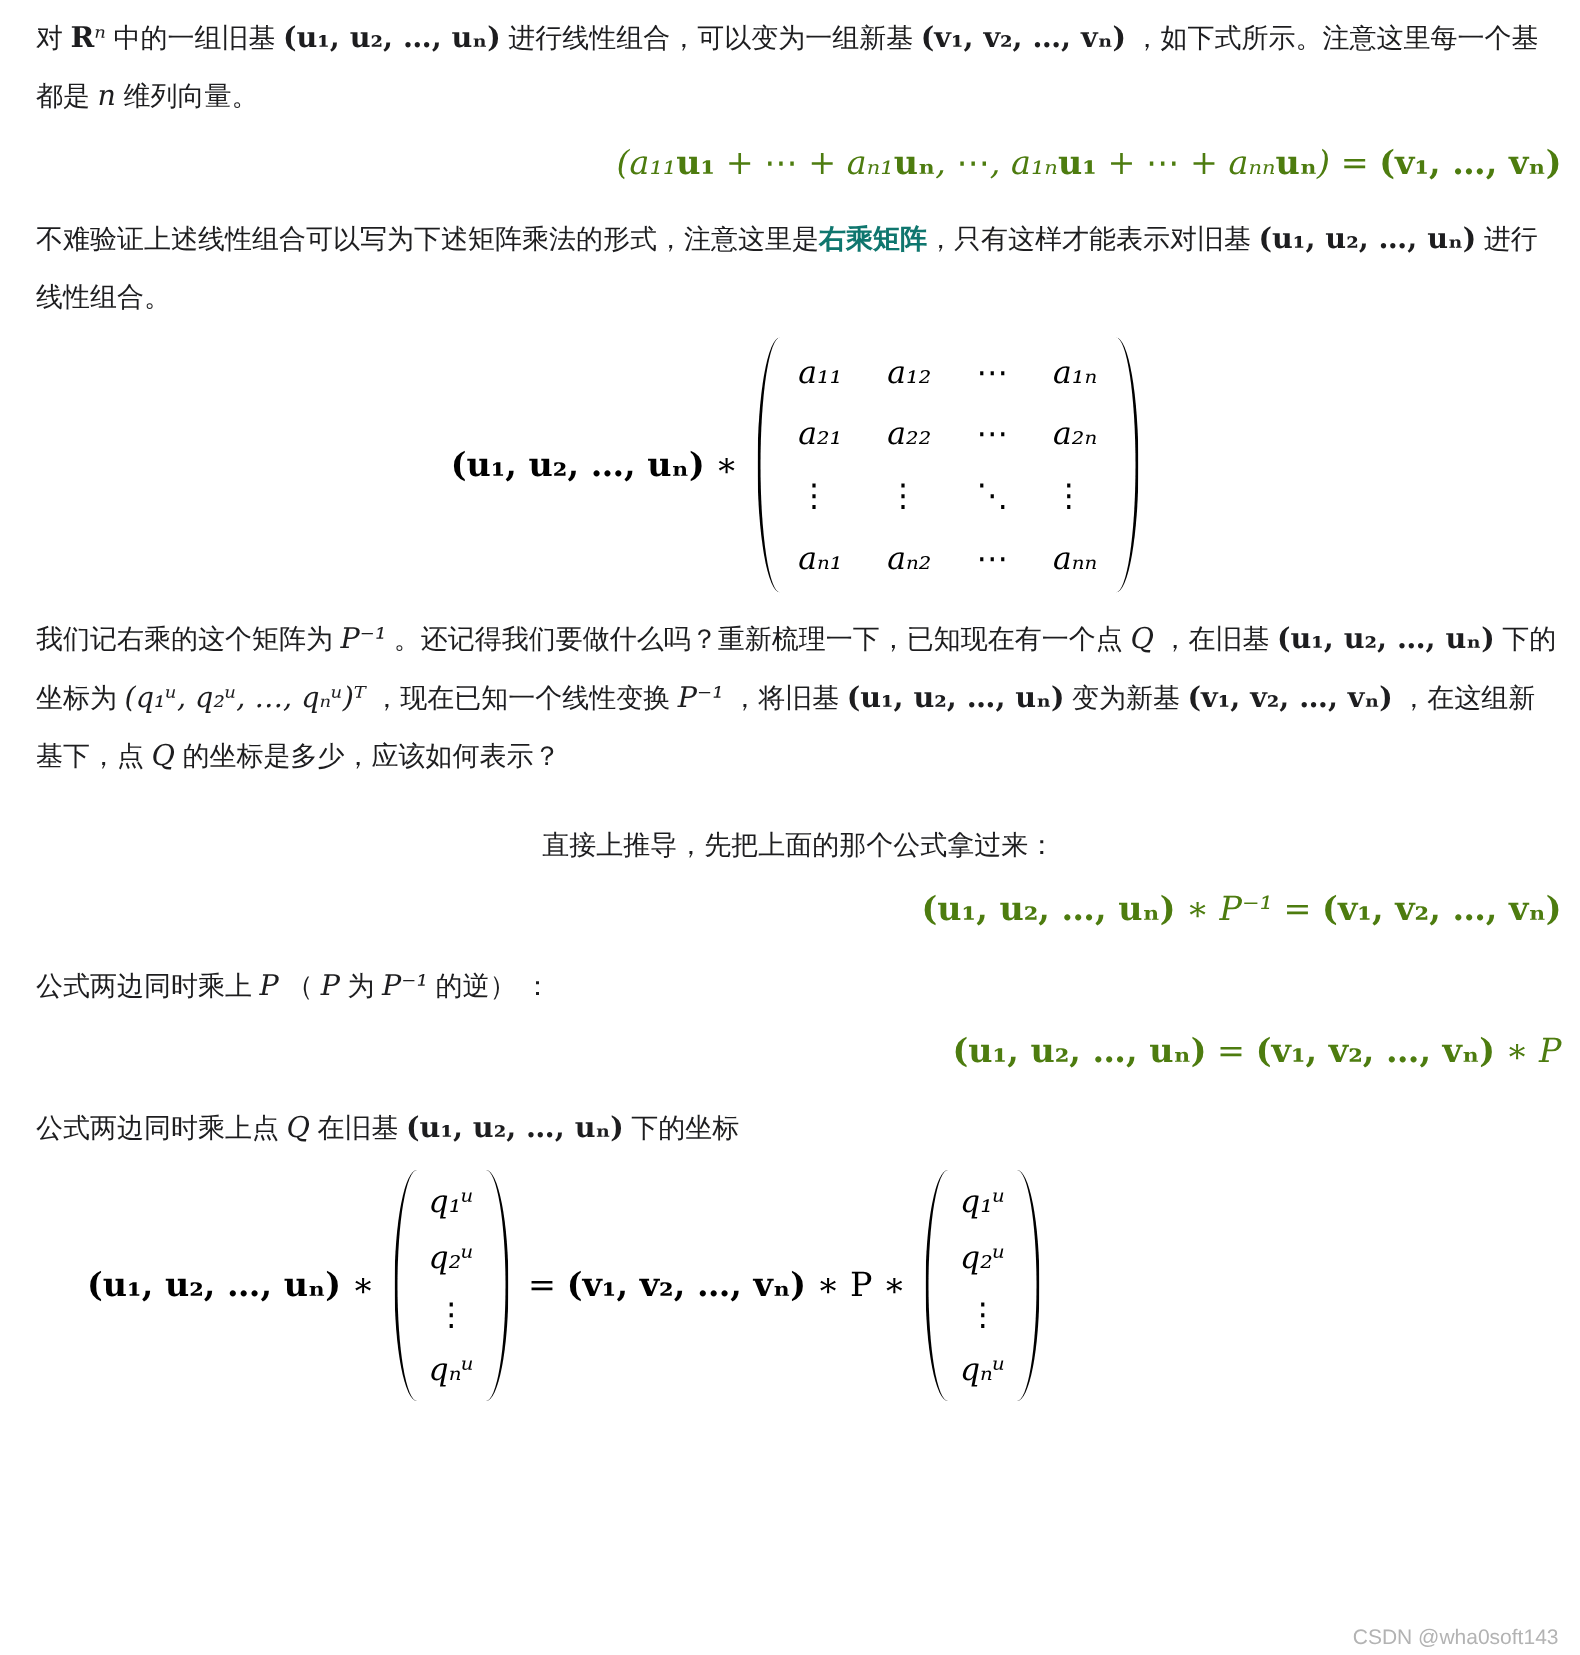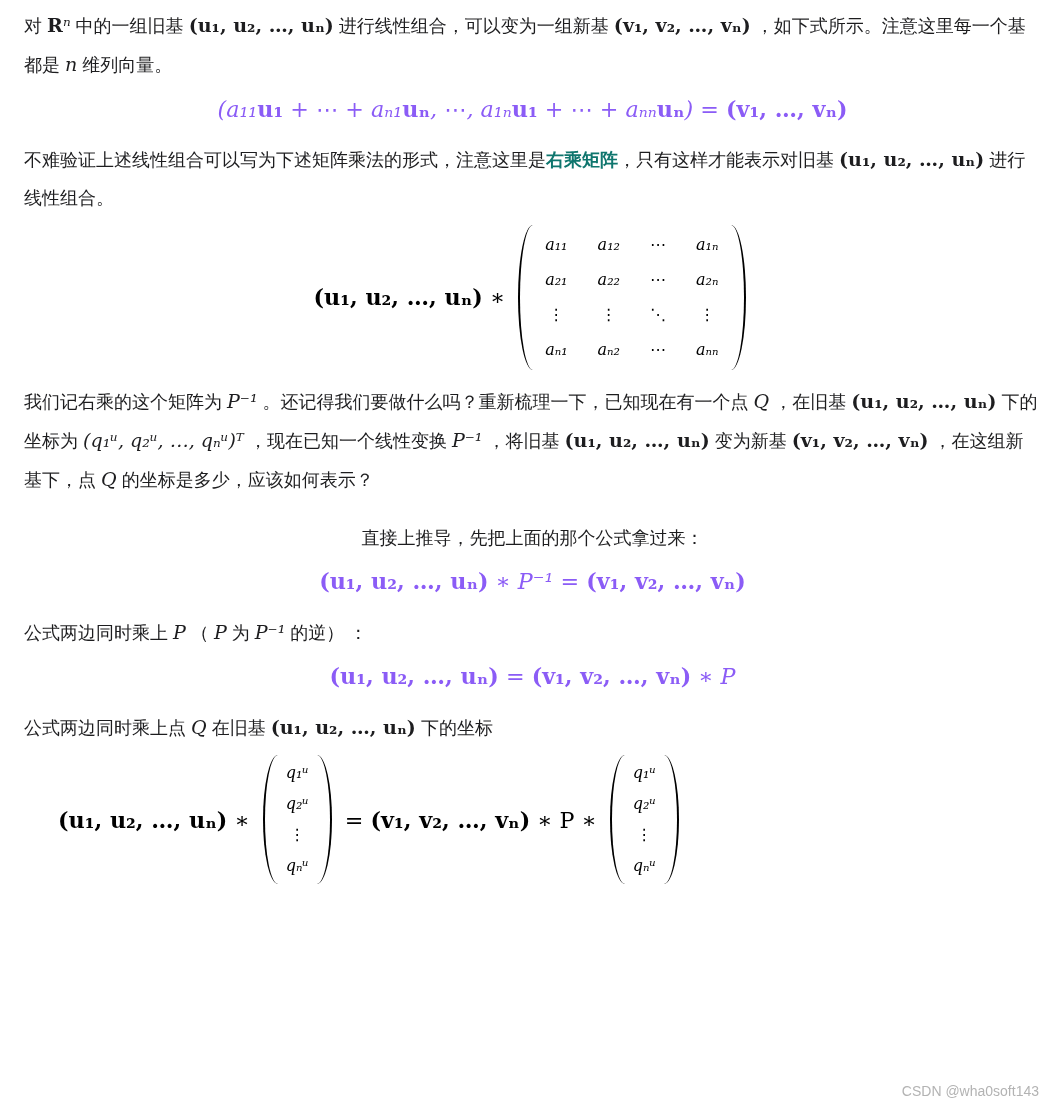--- a/index.html
+++ b/index.html
@@ -40,23 +40,23 @@
   }
   .seg-rm {
     font-family: "DejaVu Serif", "DejaVu Sans", serif;
     font-size: 1.06em;
   }
   .seg-hl {
     font-weight: 700;
   }
   
   .formula-block {
-    text-align: center;
+    text-align: right;
     font-size: 21px;
-    color: #8b5cf6;
+    color: #4d7c0f;
     margin: 6px 0 12px 0;
     line-height: 1.7;
   }
   .formula-row {
     display: flex;
     align-items: center;
     font-size: 21px;
     color: #000;
     margin: 8px 0 12px 0;
   }
@@ -92,22 +92,22 @@
     display: grid;
     grid-template-columns: auto;
     row-gap: 11px;
     padding: 8px 8px;
     justify-items: center;
     align-items: center;
   }
   .mcell, .vcell {
     font-family: "DejaVu Serif", "DejaVu Sans", serif;
     font-style: italic;
-    font-size: 16px;
-    text-align: center;
+    font-size: 21px;
+    text-align: left;
     line-height: 1.25;
   }
   .gap-top { margin-top: 20px; text-align: center; }
   .f5-gap { margin-left: 34px; }
   .watermark {
     position: absolute;
     right: 14px;
     bottom: 4px;
     font-size: 14px;
     font-family: "Liberation Sans", "DejaVu Sans", sans-serif;

